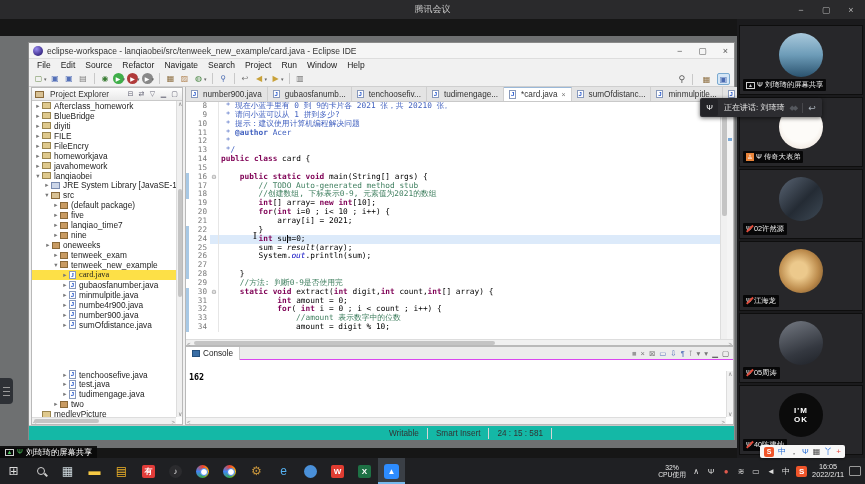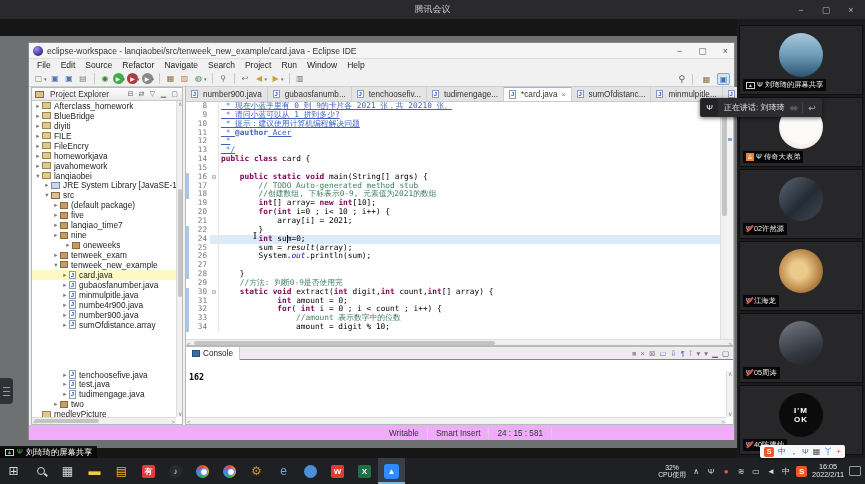--- a/index.html
+++ b/index.html
@@ -51,21 +51,21 @@
 
   
   #explorer{position:absolute;left:2px;top:44px;width:152px;height:338px;background:#fff;
       border:1px solid #b9b9b9;}
   .ex-header{height:13px;background:linear-gradient(#fdfdfd,#e9e9e9);border-bottom:1px solid #c9c9c9;
       display:flex;align-items:center;padding:0 3px;}
   .ex-title{font-size:8.3px;color:#333;flex:1;display:flex;align-items:center;gap:3px;white-space:nowrap;}
   .ex-hicon{font-size:7px;color:#667;width:9px;text-align:center;}
   #tree{position:absolute;left:0;top:13px;right:6px;bottom:7px;overflow:hidden;}
   .trow{height:9.95px;display:flex;align-items:center;white-space:nowrap;font-size:8.3px;color:#1d1d1d;}
-  .trow.sel{background:#fef9c3;}
+  .trow.sel{background:#fde047;font-family:Liberation Serif, serif;}
   .tarrow{width:8px;font-size:6.5px;color:#777;text-align:center;flex:none;}
   .ticon{flex:none;margin-right:3px;display:inline-block;}
   .ic-prj{width:9px;height:7px;background:#dfc98d;border:1px solid #9a854e;}
   .ic-jre{width:9px;height:7px;background:#ccd6e8;border:1px solid #7a8cb0;}
   .ic-src{width:9px;height:7px;background:#d8c194;border:1px solid #8a6a3a;}
   .ic-pkg{width:8px;height:7px;background:#c89b63;border:1px solid #8a6a3a;}
   .ic-file{width:7px;height:8.5px;background:#fff;border:1px solid #8899bb;color:#2255cc;
       font-size:6px;line-height:7px;text-align:center;font-weight:bold;}
   .ex-vscroll{position:absolute;right:0;top:13px;bottom:7px;width:6px;background:#f0f0f0;border-left:1px solid #ddd;}
   .ex-vthumb{position:absolute;left:1px;top:28%;width:4px;height:34%;background:#c4c4c4;border-radius:2px;}
@@ -87,21 +87,21 @@
   .gutter{width:24px;flex:none;position:relative;text-align:right;padding-right:3px;
       font:7.6px "DejaVu Sans Mono",monospace;color:#787878;height:100%;line-height:8.85px;}
   .chg{position:absolute;left:0;top:0;width:2.5px;height:100%;background:#a8c8e4;}
   .foldc{width:9px;flex:none;font-size:6.5px;color:#888;text-align:center;border-right:1px solid #e6e6e6;
       height:100%;line-height:8.5px;}
   .code{flex:1;font:7.8px "DejaVu Sans Mono",monospace;white-space:pre;line-height:8.85px;height:100%;
       padding-left:2px;color:#000;}
   .row.current .code,.row.current .foldc{background:#dceafa;}
   .k{color:#7f0055;font-weight:bold;}
   .c{color:#3f7f5f;}
-  .j{color:#3f5fbf;text-decoration:underline;}
+  .j{color:#3f5fbf;}
   .jt{color:#3f5fbf;font-weight:bold;}
   .f{color:#0000c0;font-style:italic;}
   .m{font-style:italic;}
   .caret{position:absolute;width:1px;height:8px;background:#000;}
   .ed-vscroll{position:absolute;right:6px;top:14px;bottom:6px;width:7px;background:#f0f0f0;border-left:1px solid #ddd;}
   .ed-vthumb{position:absolute;left:1px;top:6%;width:5px;height:42%;background:#c4c4c4;border-radius:2px;}
   .ed-annot{position:absolute;right:0;top:14px;bottom:6px;width:6px;background:#f4f4f4;}
   .annot-mark{position:absolute;left:1px;width:4px;height:3px;background:#7aa7d4;}
   .ed-hscroll{position:absolute;left:0;bottom:0;right:0;height:6px;background:#f0f0f0;border-top:1px solid #ddd;}
   .ed-hthumb{position:absolute;left:8px;top:1px;width:55%;height:4px;background:#c4c4c4;border-radius:2px;}
@@ -115,21 +115,21 @@
   .cons-ic{width:8px;height:7px;background:#3a6ea5;border:1px solid #24507e;}
   .cons-icons{margin-left:auto;display:flex;align-items:center;gap:4px;padding-right:4px;font-size:7.5px;color:#667;}
   .cons-header{height:11px;display:flex;align-items:center;padding:0 3px;font-size:8px;color:#000;
       background:#fff;white-space:nowrap;overflow:hidden;}
   .cons-out{position:absolute;left:0;top:24px;right:7px;bottom:7px;background:#fff;
       font:8.4px "DejaVu Sans Mono",monospace;font-weight:bold;padding:1px 3px;color:#000;}
   .cons-vscroll{position:absolute;right:0;top:24px;bottom:7px;width:7px;background:#f2f2f2;border-left:1px solid #ddd;}
   .cons-hscroll{position:absolute;left:0;bottom:0;right:7px;height:7px;background:#f2f2f2;border-top:1px solid #ddd;}
 
   
-  .statusbar{position:absolute;left:0;top:382px;width:100%;height:15px;background:#f0abfc;
+  .statusbar{position:absolute;left:0;top:382px;width:100%;height:15px;background:#14b8a6;
       border-top:1px solid #c9c9c9;display:flex;align-items:center;font-size:8.2px;color:#333;}
   .sb-cell{padding:0 8px;border-right:1px solid #d5d5d5;height:11px;display:flex;align-items:center;}
   .sb-spacer{width:352px;}
 
   
   #sidebar{position:absolute;left:737px;top:19px;width:128px;height:439px;background:#1b1b1d;
       padding-top:6px;}
   .ptile{position:relative;width:124px;height:70px;margin:0 auto 2px auto;background:#27272a;
       border:1px solid #0e0e0e;}
   .avatar{position:absolute;left:50%;top:7px;transform:translateX(-50%);width:44px;height:44px;
@@ -358,21 +358,21 @@
             <div class="trow" style="padding-left: 20px;">
               <span class="tarrow">▸</span>
               <span class="ticon ic-pkg"></span>
               <span>lanqiao_time7</span>
             </div>
             <div class="trow" style="padding-left: 20px;">
               <span class="tarrow">▸</span>
               <span class="ticon ic-pkg"></span>
               <span>nine</span>
             </div>
-            <div class="trow" style="padding-left: 32px;">
+            <div class="trow" style="padding-left: 12px;">
               <span class="tarrow">▸</span>
               <span class="ticon ic-pkg"></span>
               <span>oneweeks</span>
             </div>
             <div class="trow" style="padding-left: 20px;">
               <span class="tarrow">▸</span>
               <span class="ticon ic-pkg"></span>
               <span>tenweek_exam</span>
             </div>
             <div class="trow" style="padding-left: 20px;">
@@ -401,21 +401,21 @@
               <span>numbe4r900.java</span>
             </div>
             <div class="trow" style="padding-left: 29px;">
               <span class="tarrow">▸</span>
               <span class="ticon ic-file">J</span>
               <span>number900.java</span>
             </div>
             <div class="trow" style="padding-left: 29px;">
               <span class="tarrow">▸</span>
               <span class="ticon ic-file">J</span>
-              <span>sumOfdistance.array</span>
+              <span>sumOfdistance.java</span>
             </div>
             <div class="trow" style="padding-left: 29px; margin-top: 40px;">
               <span class="tarrow">▸</span>
               <span class="ticon ic-file">J</span>
               <span>tenchoosefive.java</span>
             </div>
             <div class="trow" style="padding-left: 29px;">
               <span class="tarrow">▸</span>
               <span class="ticon ic-file">J</span>
               <span>test.java</span>

